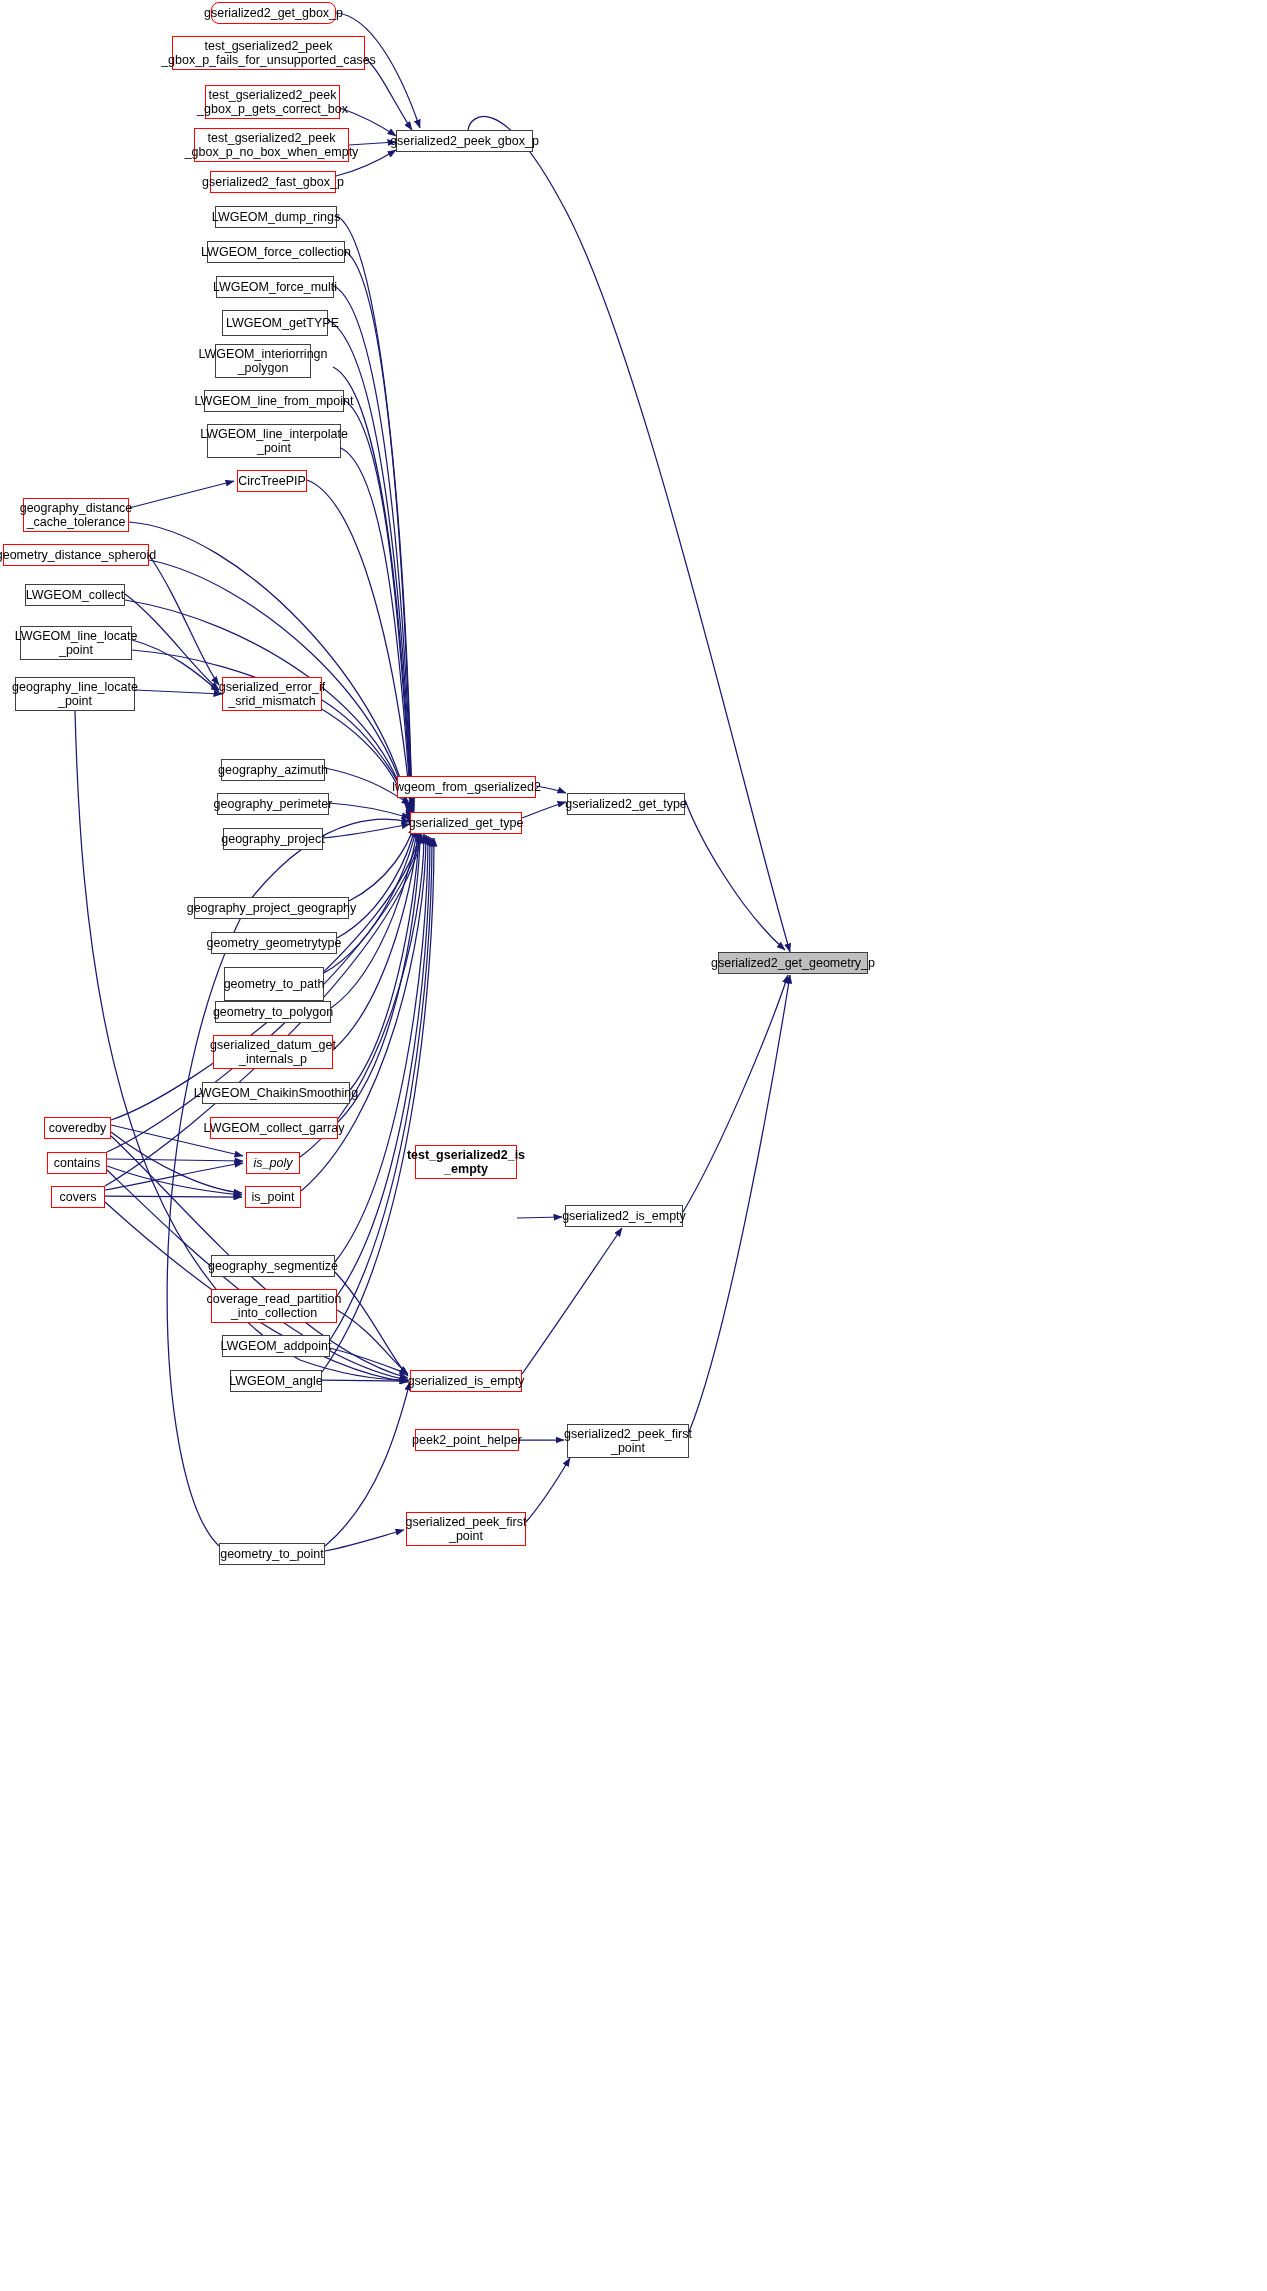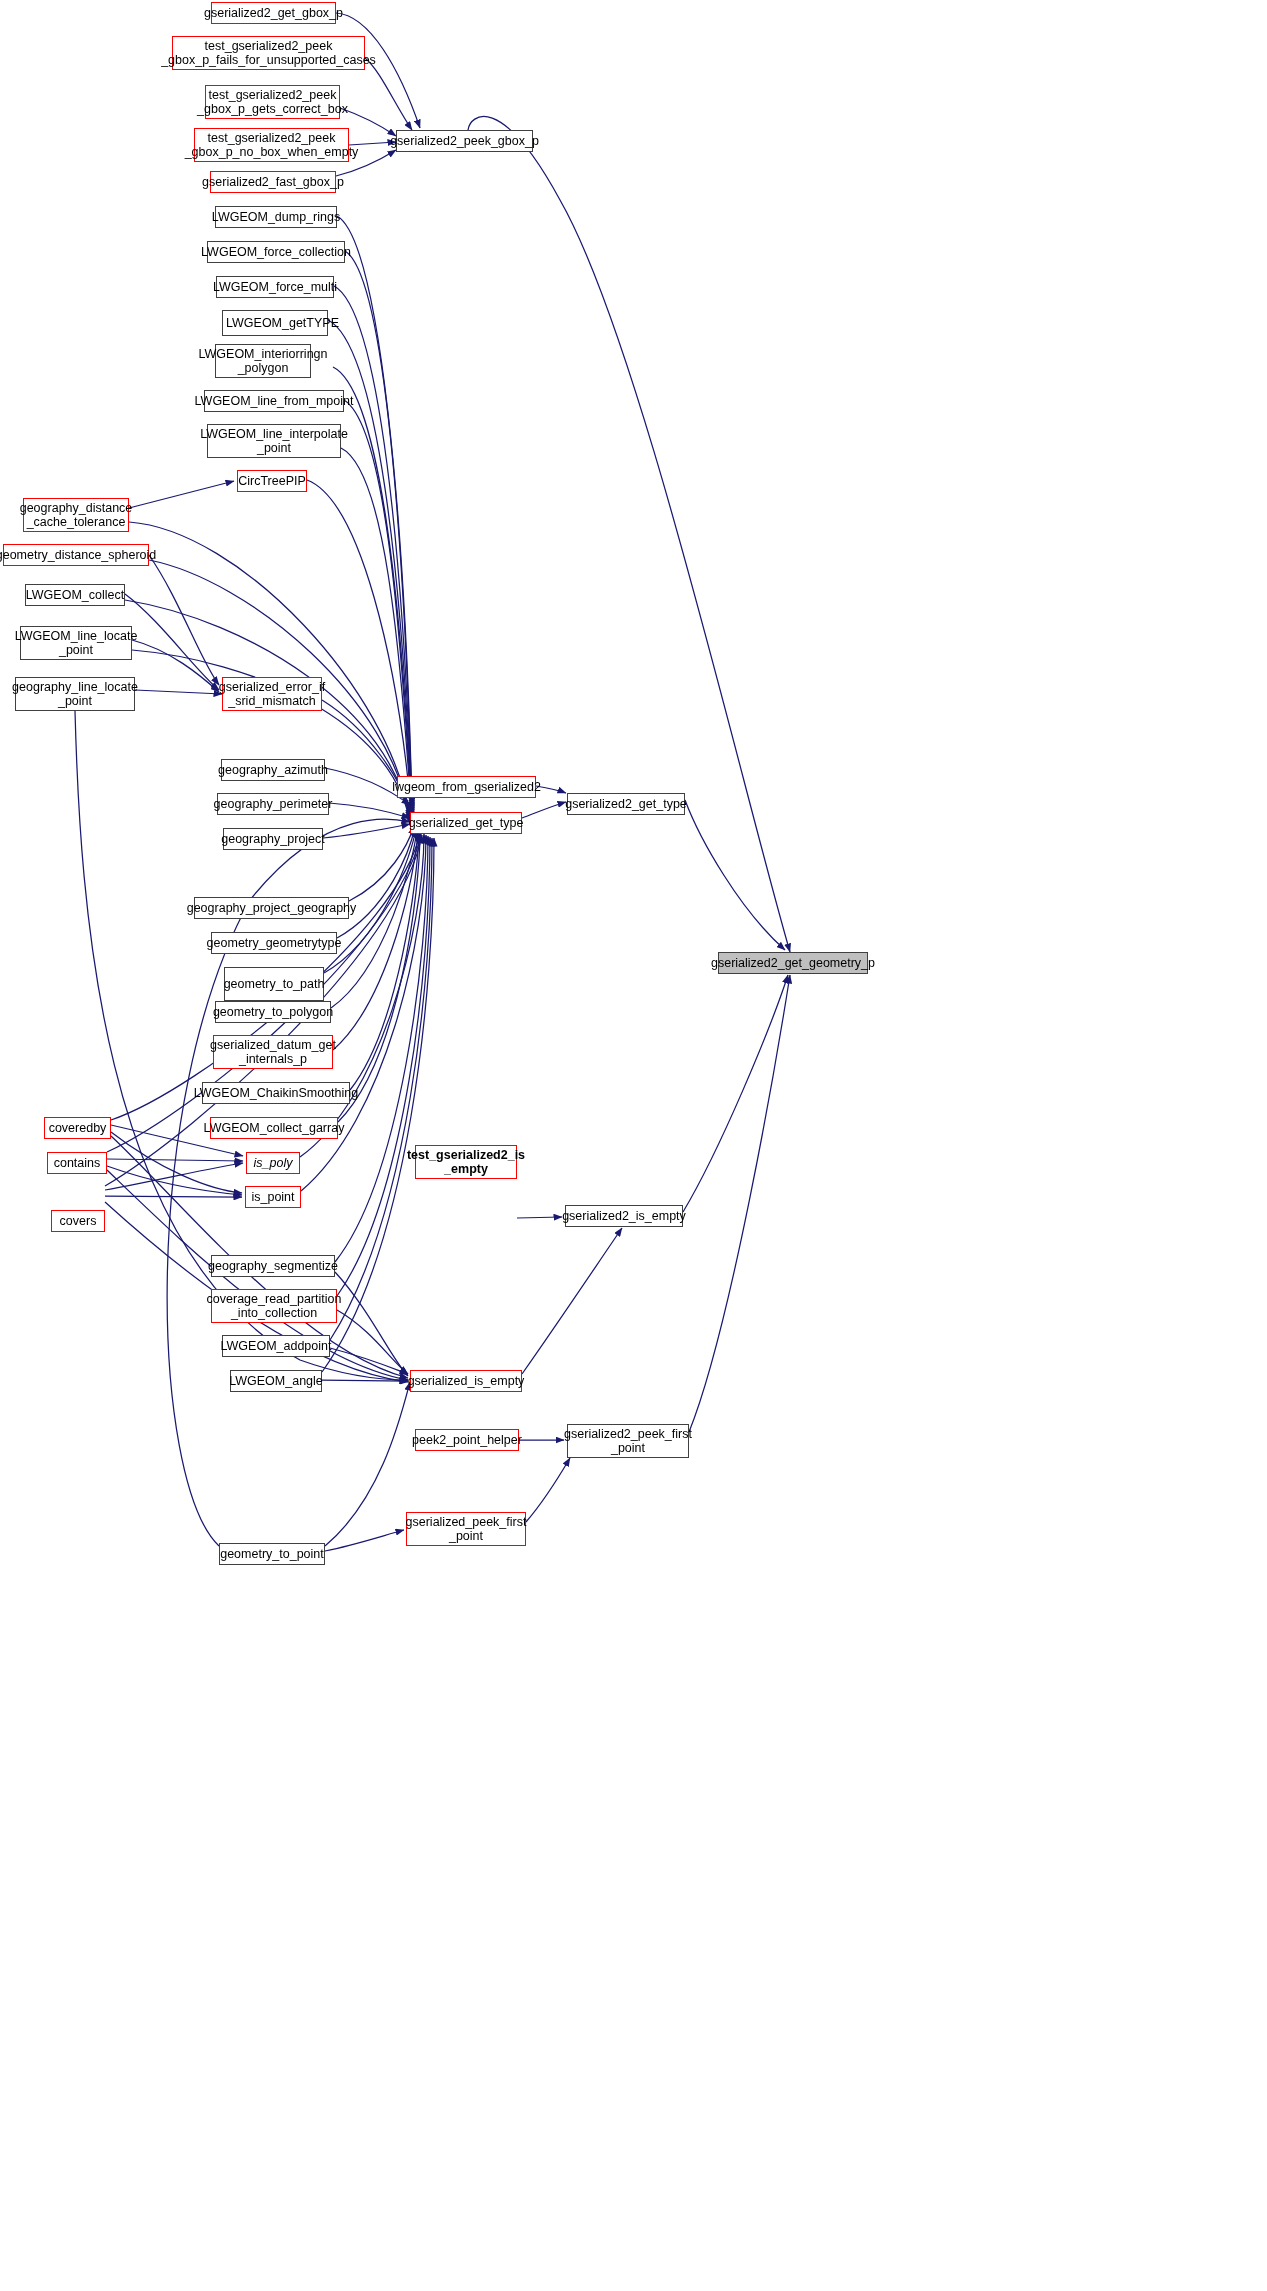--- a/index.html
+++ b/index.html
@@ -89,21 +89,21 @@
         <path d="M 522 1374 C 560 1320, 600 1260, 622 1228" marker-end="url(#arw)"></path>
         <path d="M 519 1440 L 564 1440" marker-end="url(#arw)"></path>
         <path d="M 689 1432 C 730 1330, 775 1070, 790 975" marker-end="url(#arw)"></path>
         <path d="M 526 1522 C 545 1500, 560 1475, 570 1458" marker-end="url(#arw)"></path>
         <path d="M 325 1551 C 355 1545, 385 1535, 404 1530" marker-end="url(#arw)"></path>
         <path d="M 325 1546 C 380 1500, 400 1420, 410 1382" marker-end="url(#arw)"></path>
         <path d="M 219 1546 C 150 1480, 140 1100, 250 900 C 330 800, 400 820, 410 822" marker-end="url(#arw)"></path>
       </g>
   </svg>
   <div id="node-layer">
-      <div class="node red" style="left: 211px; top: 2px; width: 125px; height: 22px;">gserialized2_get_gbox_p</div>
+      <div class="node red" style="left: 211px; top: 2px; width: 125px; height: 22px; border-radius: 8px;">gserialized2_get_gbox_p</div>
       <div class="node red" style="left: 172px; top: 36px; width: 193px; height: 34px;">test_gserialized2_peek
 _gbox_p_fails_for_unsupported_cases</div>
       <div class="node red" style="left: 205px; top: 85px; width: 135px; height: 34px;">test_gserialized2_peek
 _gbox_p_gets_correct_box</div>
       <div class="node red" style="left: 194px; top: 128px; width: 155px; height: 34px;">test_gserialized2_peek
 _gbox_p_no_box_when_empty</div>
       <div class="node red" style="left: 210px; top: 171px; width: 126px; height: 22px;">gserialized2_fast_gbox_p</div>
       <div class="node black" style="left: 215px; top: 206px; width: 122px; height: 22px;">LWGEOM_dump_rings</div>
       <div class="node black" style="left: 207px; top: 241px; width: 138px; height: 22px;">LWGEOM_force_collection</div>
       <div class="node black" style="left: 216px; top: 276px; width: 118px; height: 22px;">LWGEOM_force_multi</div>
@@ -133,21 +133,21 @@
       <div class="node black" style="left: 211px; top: 932px; width: 126px; height: 22px;">geometry_geometrytype</div>
       <div class="node black" style="left: 224px; top: 967px; width: 100px; height: 34px;">geometry_to_path</div>
       <div class="node black" style="left: 215px; top: 1001px; width: 116px; height: 22px;">geometry_to_polygon</div>
       <div class="node red" style="left: 213px; top: 1035px; width: 120px; height: 34px;">gserialized_datum_get
 _internals_p</div>
       <div class="node black" style="left: 202px; top: 1082px; width: 148px; height: 22px;">LWGEOM_ChaikinSmoothing</div>
       <div class="node red" style="left: 210px; top: 1117px; width: 128px; height: 22px;">LWGEOM_collect_garray</div>
       <div class="node red" style="left: 44px; top: 1117px; width: 67px; height: 22px;">coveredby</div>
       <div class="node red" style="left: 47px; top: 1152px; width: 60px; height: 22px;">contains</div>
       <div class="node red" style="left: 246px; top: 1152px; width: 54px; height: 22px; font-style: italic;">is_poly</div>
-      <div class="node red" style="left: 51px; top: 1186px; width: 54px; height: 22px; margin-top: 24px;">covers</div>
+      <div class="node red" style="left: 51px; top: 1186px; width: 54px; height: 22px;">covers</div>
       <div class="node red" style="left: 245px; top: 1186px; width: 56px; height: 22px;">is_point</div>
       <div class="node red" style="left: 415px; top: 1145px; width: 102px; height: 34px; font-weight: bold;">test_gserialized2_is
 _empty</div>
       <div class="node black" style="left: 565px; top: 1205px; width: 118px; height: 22px;">gserialized2_is_empty</div>
       <div class="node black" style="left: 211px; top: 1255px; width: 124px; height: 22px;">geography_segmentize</div>
       <div class="node red" style="left: 211px; top: 1289px; width: 126px; height: 34px;">coverage_read_partition
 _into_collection</div>
       <div class="node black" style="left: 222px; top: 1335px; width: 108px; height: 22px;">LWGEOM_addpoint</div>
       <div class="node black" style="left: 230px; top: 1370px; width: 92px; height: 22px;">LWGEOM_angle</div>
       <div class="node red" style="left: 410px; top: 1370px; width: 112px; height: 22px;">gserialized_is_empty</div>

